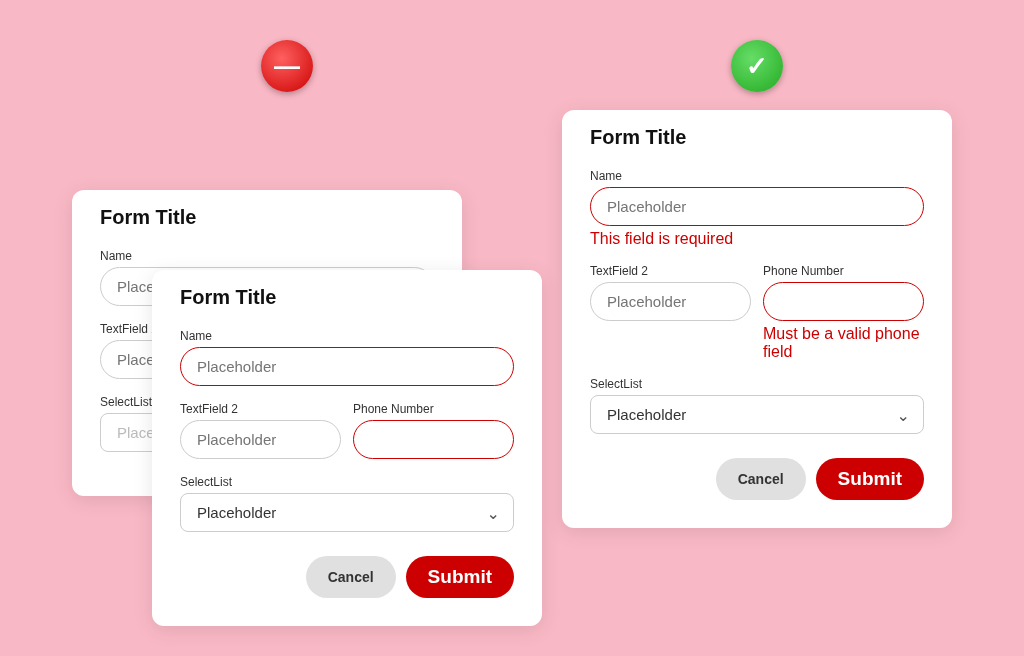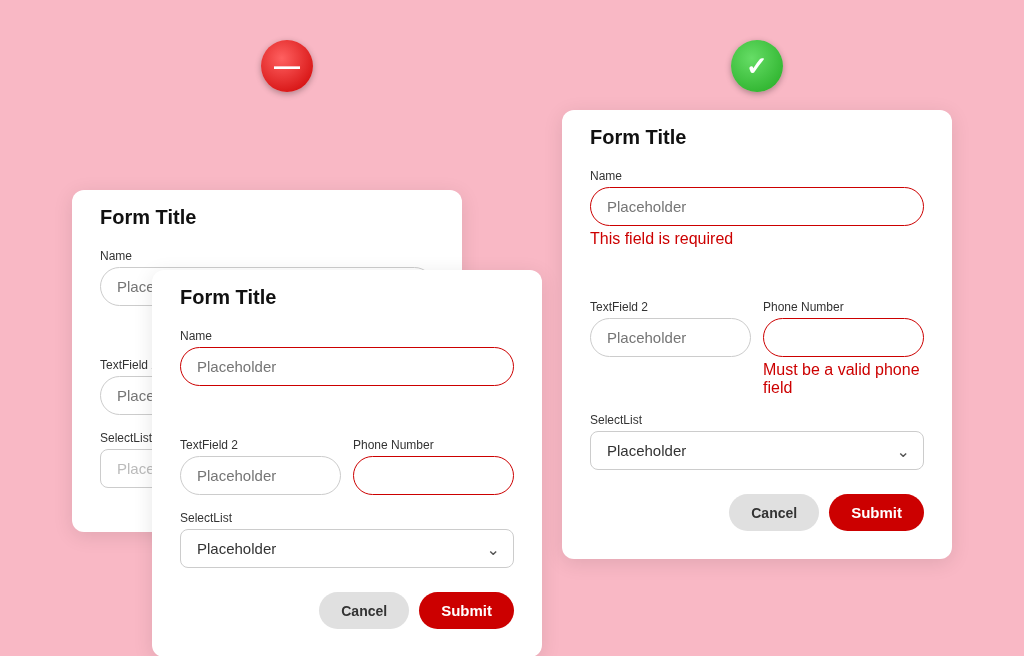--- a/index.html
+++ b/index.html
@@ -91,21 +91,20 @@
 
     .field-row {
       display: flex;
       gap: 12px;
       margin-bottom: 16px;
     }
 
     .field-row .field-group {
       margin-bottom: 0;
       flex: 1;
-      margin-top: 36px;
     }
 
     input[type="text"] {
       width: 100%;
       border: 1.5px solid #ccc;
       border-radius: 24px;
       padding: 10px 16px;
       font-size: 15px;
       color: #999;
       outline: none;
@@ -166,21 +165,21 @@
       font-weight: 700;
       cursor: pointer;
       color: #333;
     }
 
     .btn-submit {
       background: #cc0000;
       border: none;
       border-radius: 24px;
       padding: 10px 22px;
-      font-size: 15px;
+      font-size: 19px;
       font-weight: 600;
       cursor: pointer;
       color: white;
     }
 
     
     .bad-card-back {
       position: absolute;
       top: 80px;
       left: 0;

